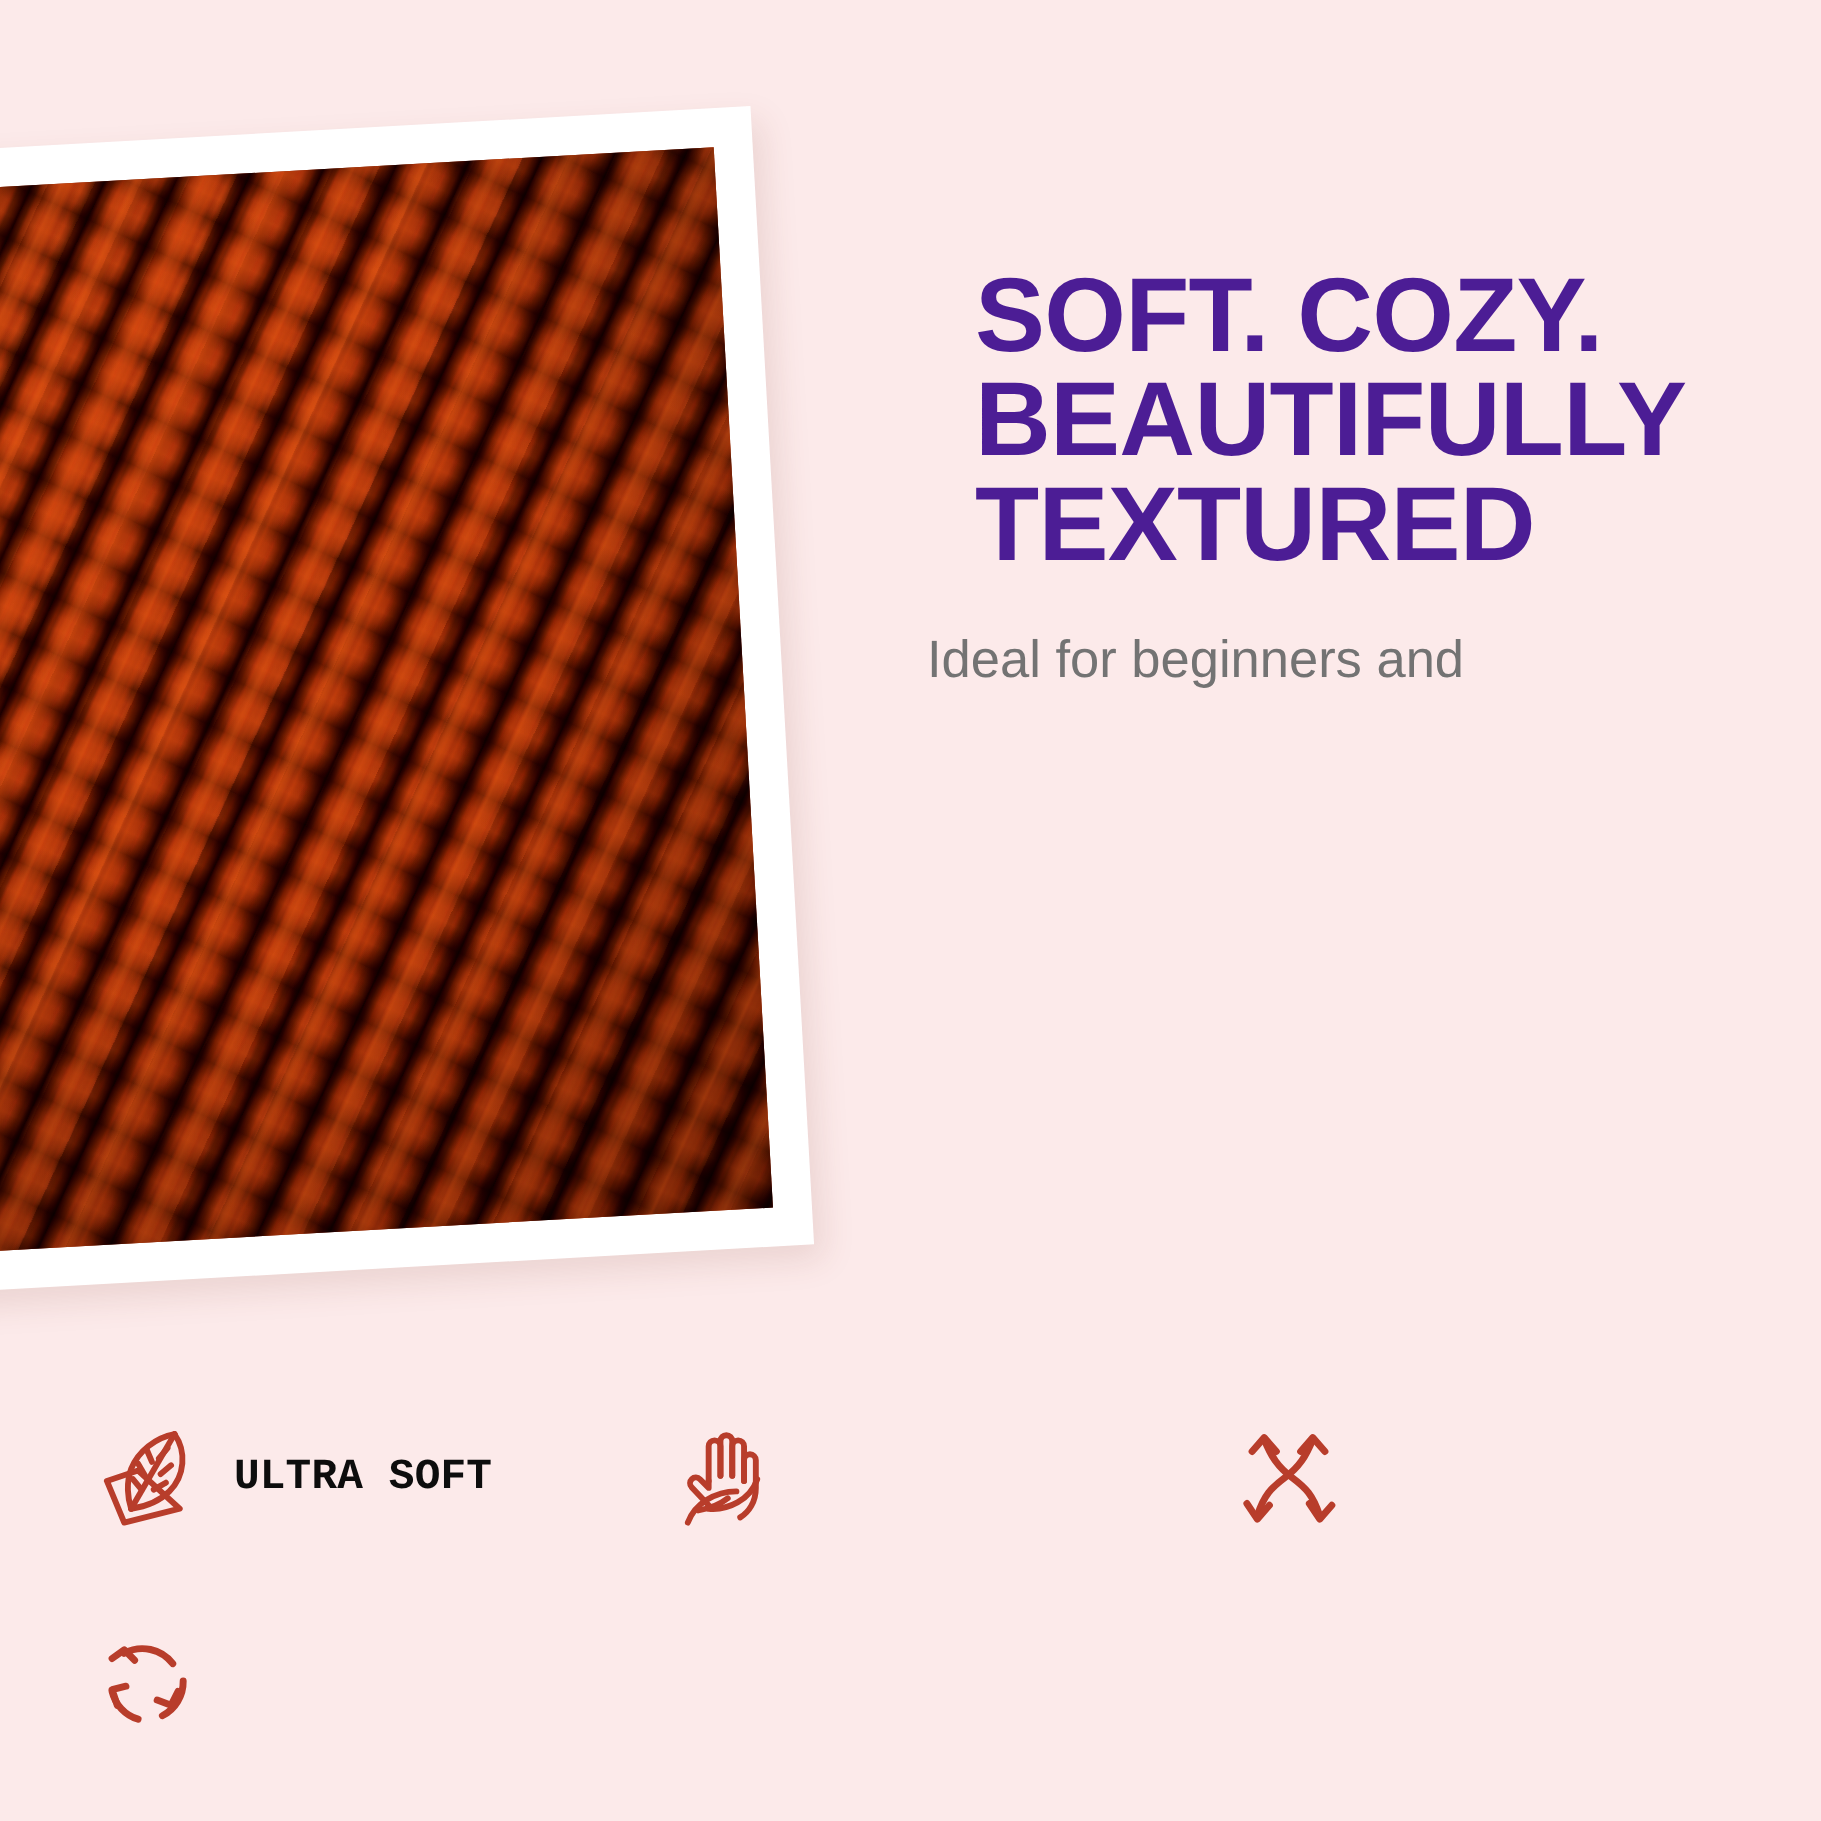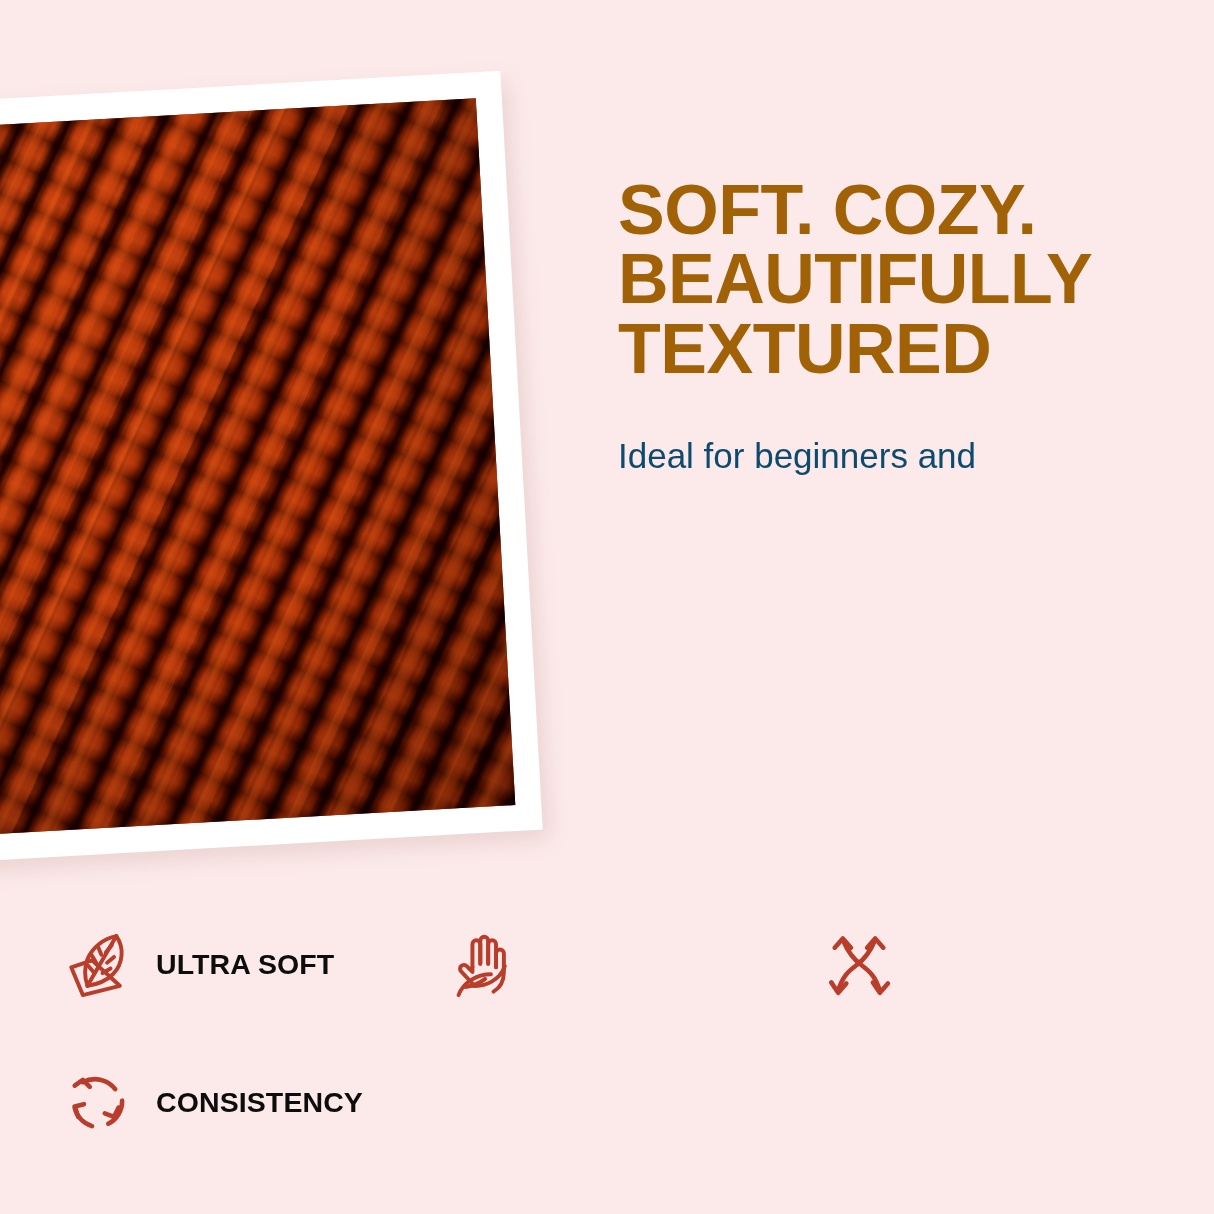--- a/index.html
+++ b/index.html
@@ -111,49 +111,51 @@
 
   
   .copy {
     position: absolute;
     left: 618px;
     top: 176px;
     width: 560px;
   }
 
   .headline {
-    color: #a16207;
+    color: #4c1d95;
     font-family: "Liberation Sans", sans-serif;
     font-weight: bold;
     font-size: 70px;
     line-height: 0.99;
     letter-spacing: -0.5px;
     text-transform: uppercase;
+    margin-left: 32px;
   }
   .headline .hl-line { display: block; white-space: nowrap; }
 
   .subcopy {
-    margin-top: 48px;
-    color: #0c4a6e;
+    margin-top: 32px;
+    color: #737373;
     font-size: 35px;
     line-height: 1.35;
     font-weight: 400;
   }
   .subcopy .sub-line { display: block; white-space: nowrap; }
 
   
   .features {
     position: absolute;
     left: 62px;
-    top: 896px;
+    top: 916px;
     width: 1106px;
     display: grid;
     grid-template-columns: 385px 375px 346px;
     grid-template-rows: 138px 138px;
     align-items: center;
+    font-family: Liberation Mono, monospace;
   }
 
   .feature {
     display: flex;
     align-items: center;
     gap: 20px;
   }
 
   .feature-icon {
     flex: 0 0 auto;
@@ -254,20 +256,17 @@
       <span class="feature-icon">
         <svg viewBox="0 0 64 64" fill="none" stroke="#b83d2b" stroke-width="4" stroke-linecap="round" stroke-linejoin="round">
           <path d="M18 14 A22 22 0 0 1 46 20"></path>
           <path d="M52 30 A22 22 0 0 1 40 50"></path>
           <path d="M26 52 A22 22 0 0 1 11 36"></path>
           <path d="M11 17 L18 12 L24 18"></path>
           <path d="M49 36 L45 44 L37 41"></path>
           <path d="M14 44 L11 35 L19 33"></path>
         </svg>
       </span>
-      <span class="feature-label">
-        <span class="fl-line">Consistency</span>
-      </span>
     </div>
 
 
   </div>
 </div>
 
 </body></html>

